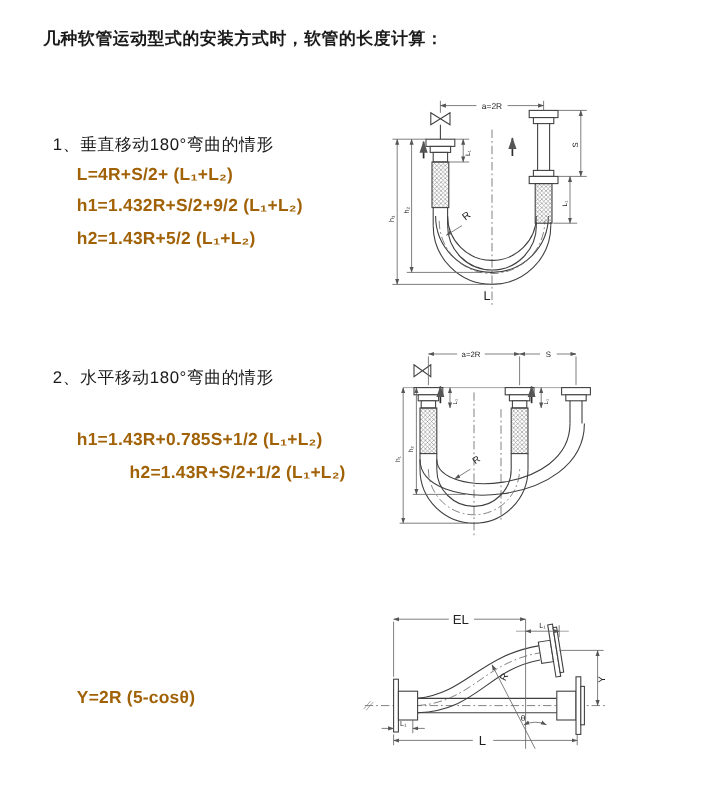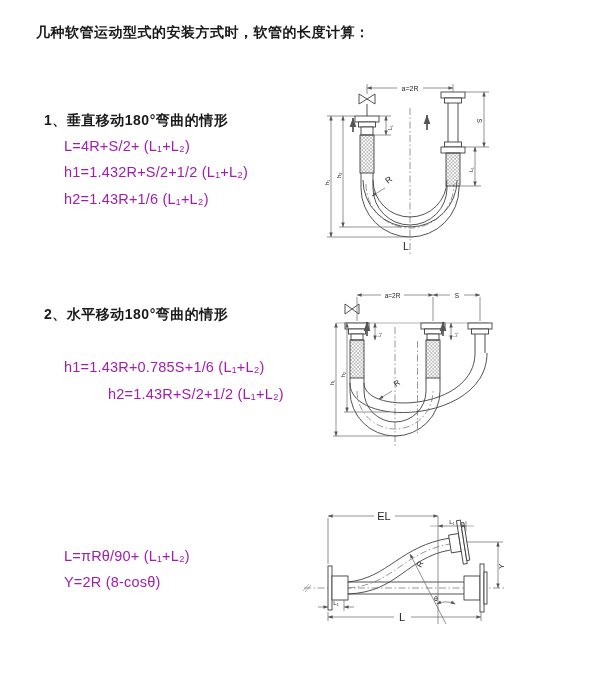--- a/index.html
+++ b/index.html
@@ -1,47 +1,46 @@
 <!DOCTYPE html>
 <html><head>
 <meta charset="utf-8">
 <style>
   html,body{margin:0;padding:0;background:#fff;}
   .page{position:relative;width:600px;height:641px;background:#ffffff;overflow:hidden;
         font-family:"Liberation Sans","DejaVu Sans",sans-serif;color:#1a1a1a;}
   .title{position:absolute;left:36px;top:24px;font-size:14px;font-weight:bold;letter-spacing:.5px;}
-  .sec-h{position:absolute;left:44px;font-size:14px;font-weight:bold;letter-spacing:.5px;}
-  .fm{position:absolute;left:64px;font-size:14.5px;font-weight:400;letter-spacing:.2px;color:#a21caf;}
+  .sec-h{position:absolute;left:44px;font-size:14px;font-weight:normal;letter-spacing:.5px;}
+  .fm{position:absolute;left:64px;font-size:14.5px;font-weight:700;letter-spacing:.2px;color:#a16207;}
   svg{position:absolute;overflow:visible;}
   svg text{font-family:"Liberation Sans","DejaVu Sans",sans-serif;fill:#222;}
   .hose{stroke:#3f3f3f;stroke-width:.9;fill:none;}
   .hosef{stroke:#3f3f3f;stroke-width:.9;fill:#fff;}
   .dim{stroke:#666;stroke-width:.7;fill:none;}
   .thin{stroke:#777;stroke-width:.55;fill:none;}
   .cl{stroke:#6a6a6a;stroke-width:.7;fill:none;stroke-dasharray:7 2.5 1.5 2.5;}
   .mov{stroke:#2e2e2e;stroke-width:1.4;fill:none;}
 </style>
 </head>
 <body>
 
 <div class="page">
 
   <div class="title">几种软管运动型式的安装方式时，软管的长度计算：</div>
 
   <div class="sec-h" style="top:112px;">1、垂直移动180°弯曲的情形</div>
   <div class="fm" style="top:138px;">L=4R+S/2+ (L₁+L₂)</div>
-  <div class="fm" style="top:164px;">h1=1.432R+S/2+1/2 (L₁+L₂)</div>
-  <div class="fm" style="top:191px;">h2=1.43R+1/6 (L₁+L₂)</div>
+  <div class="fm" style="top:164px;">h1=1.432R+S/2+9/2 (L₁+L₂)</div>
+  <div class="fm" style="top:191px;">h2=1.43R+5/2 (L₁+L₂)</div>
 
   <div class="sec-h" style="top:306px;text-align:right;">2、水平移动180°弯曲的情形</div>
-  <div class="fm" style="top:359px;">h1=1.43R+0.785S+1/6 (L₁+L₂)</div>
+  <div class="fm" style="top:359px;">h1=1.43R+0.785S+1/2 (L₁+L₂)</div>
   <div class="fm" style="top:386px;margin-left:44px;">h2=1.43R+S/2+1/2 (L₁+L₂)</div>
 
-  <div class="fm" style="top:548px;">L=πRθ/90+ (L₁+L₂)</div>
-  <div class="fm" style="top:574px;">Y=2R (8-cosθ)</div>
+  <div class="fm" style="top:574px;">Y=2R (5-cosθ)</div>
 
   <svg style="left:315px;top:68px;" width="185" height="198" viewBox="0 0 185 198">
     <defs>
       <pattern id="hA" width="3.5" height="3.5" patternUnits="userSpaceOnUse">
         <path d="M0,0 L3.5,3.5 M3.5,0 L0,3.5" stroke="#8a8a8a" stroke-width="0.5"></path>
       </pattern>
       <marker id="mA" viewBox="0 0 8 8" refX="7.5" refY="4" markerWidth="7" markerHeight="7" orient="auto-start-reverse">
         <path d="M0,1.2 L8,4 L0,6.8 z" fill="#555"></path>
       </marker>
     </defs>

